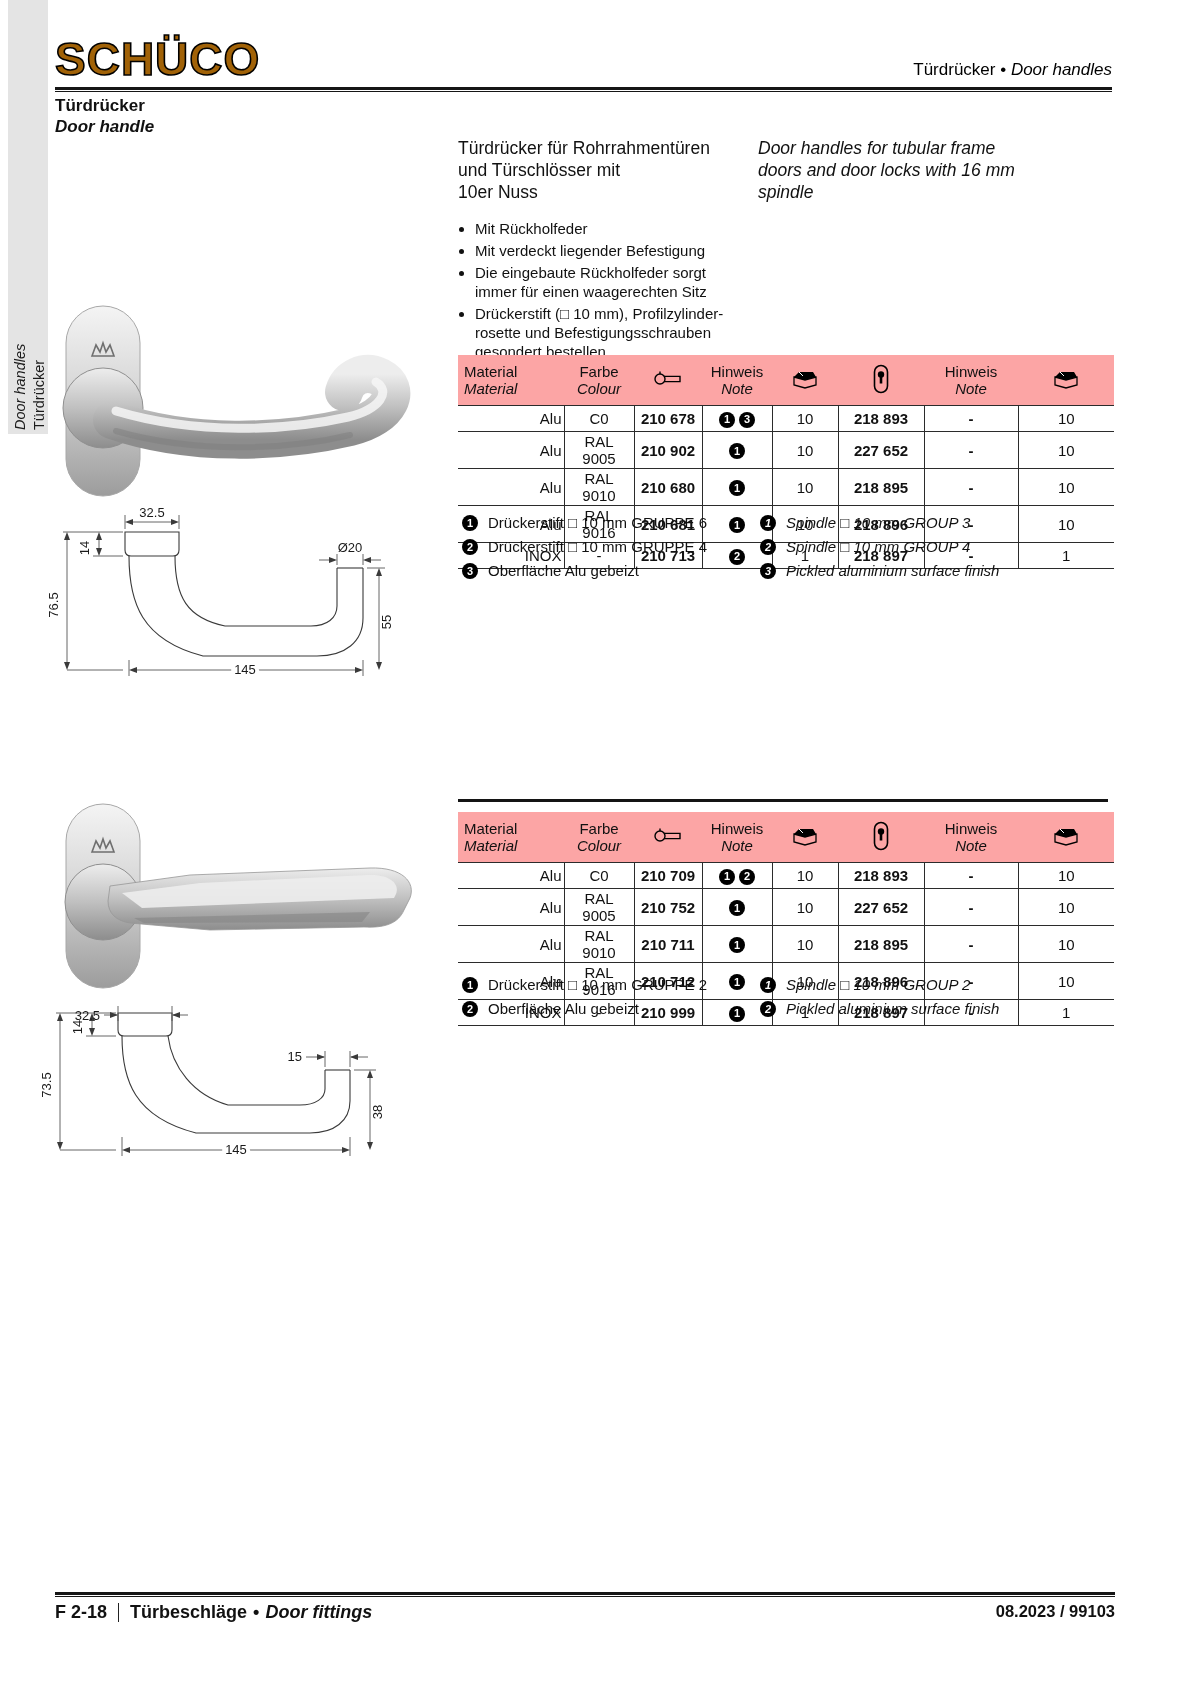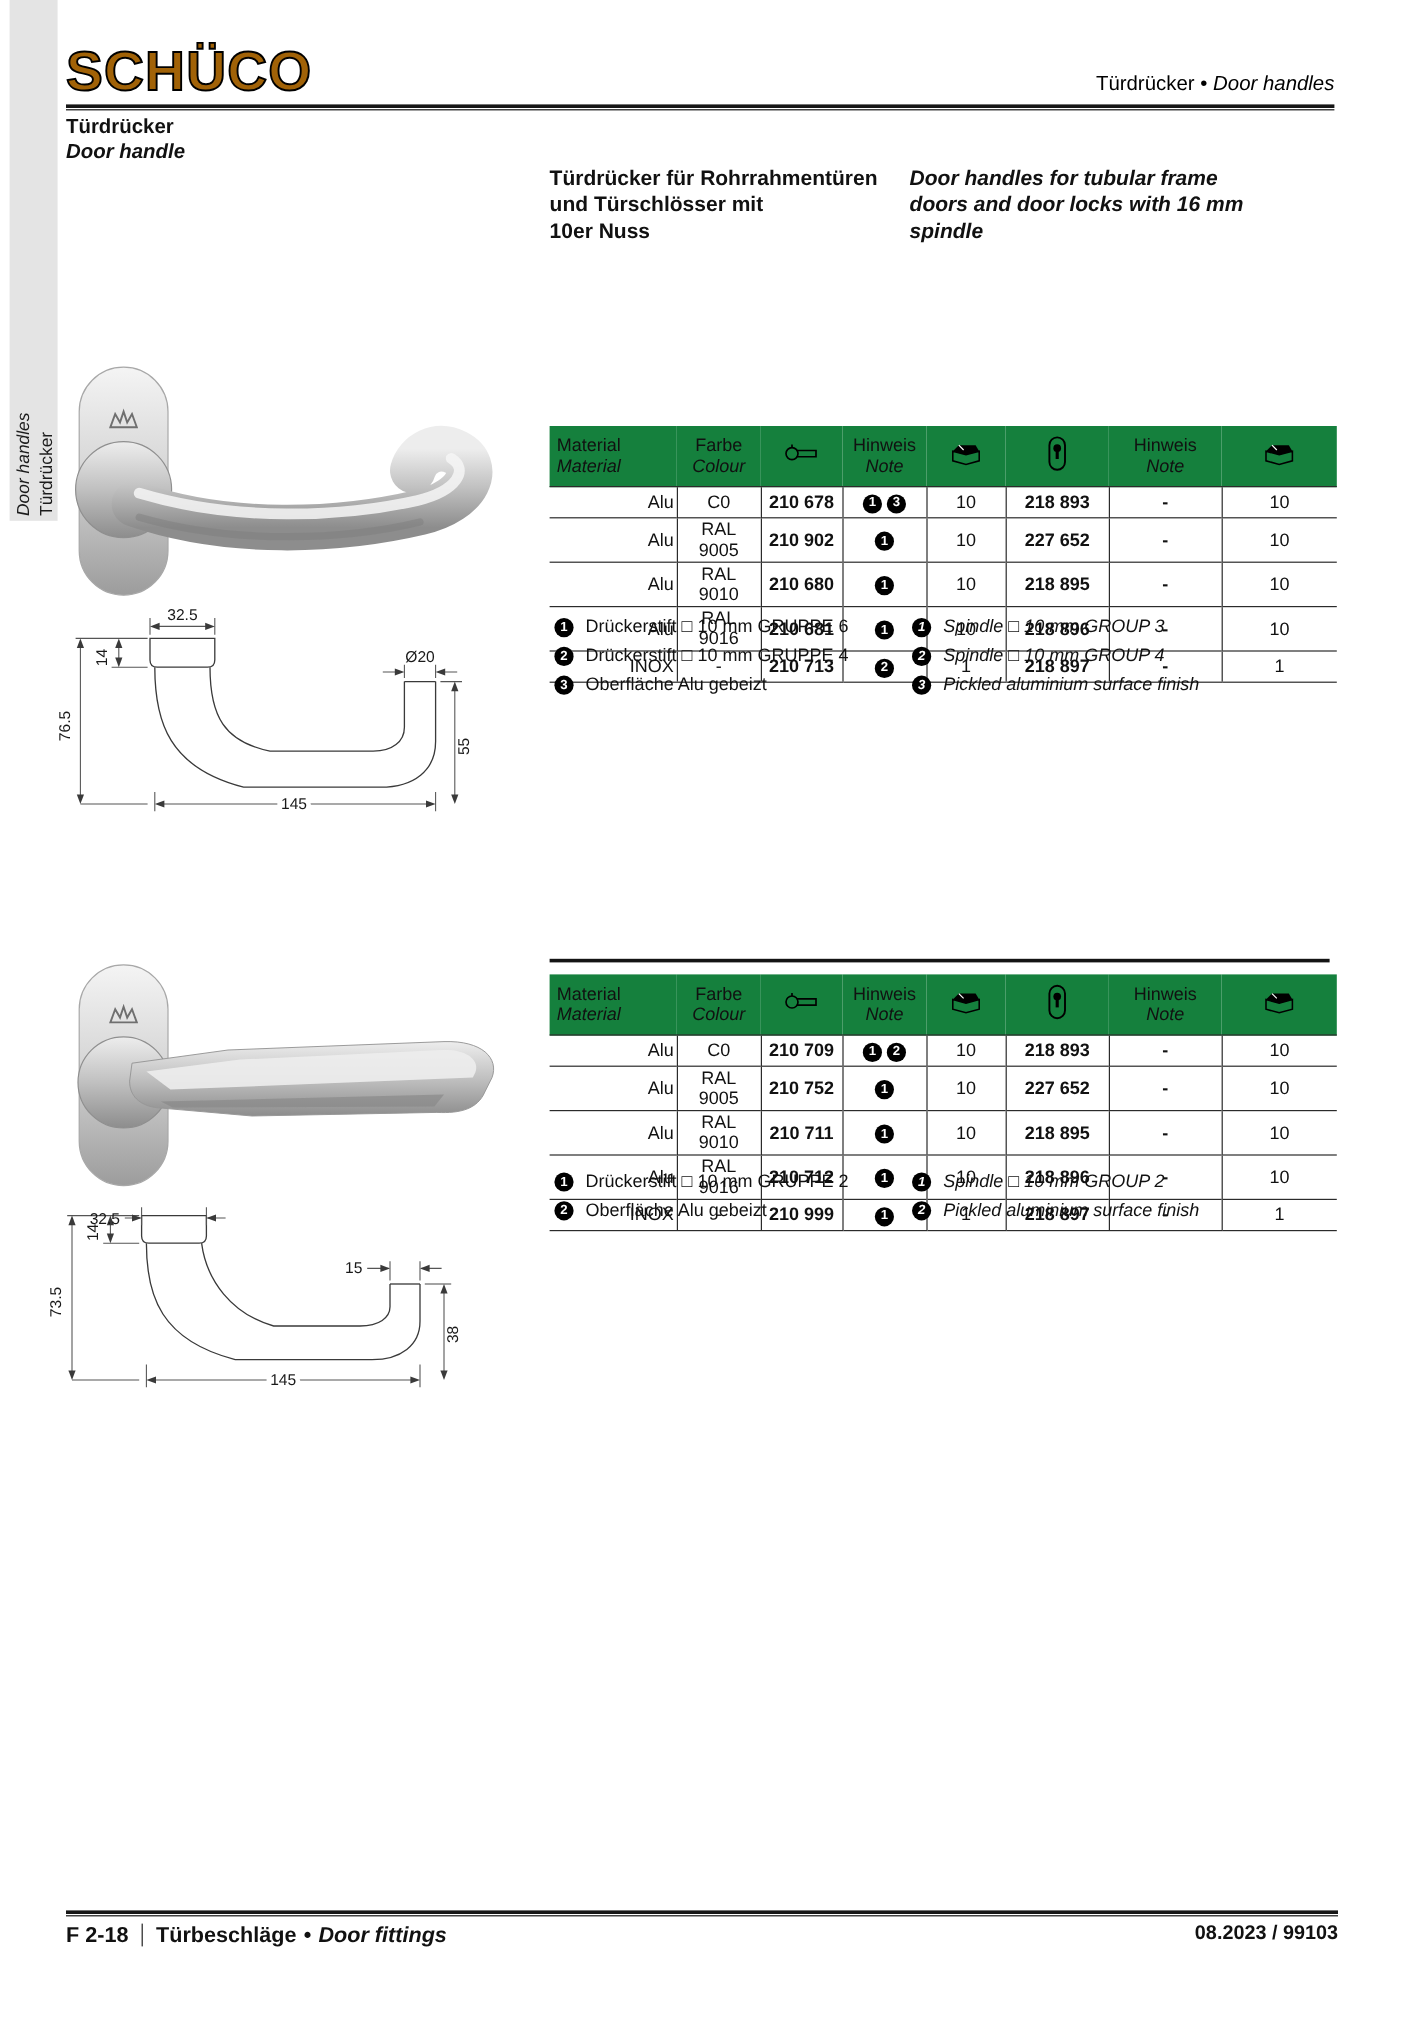--- a/index.html
+++ b/index.html
@@ -18,29 +18,29 @@
   .head-right { position:absolute; right:78px; top:60px; font-size:17px; color:#000; }
   .head-right em { font-style:italic; }
   .rule-top { position:absolute; left:55px; right:78px; top:87px; height:0;
               border-top:3px solid #161616; border-bottom:1px solid #161616; padding-top:1px; }
   .page-title { position:absolute; left:55px; top:96px; font-size:17px; font-weight:bold; line-height:1.22; }
   .page-title .en { font-style:italic; }
 
   
   .intro-de { position:absolute; left:458px; top:138px; width:292px; }
   .intro-en { position:absolute; left:758px; top:138px; width:350px; font-style:italic; }
-  .intro h3 { margin:0 0 15px 0; font-size:17.5px; font-weight:bold; line-height:1.25; white-space:pre-line; }
+  .intro h3 { margin:0 0 15px 0; font-size:17.5px; font-weight:normal; line-height:1.25; white-space:pre-line; }
   ul.bullets { margin:0; padding-left:17px; font-size:15px; line-height:1.27; }
   ul.bullets li { margin-bottom:3px; }
 
   
   .tbl-wrap1 { position:absolute; left:458px; top:355px; width:650px; }
   .tbl-wrap2 { position:absolute; left:458px; top:812px; width:650px; }
   table.spec { border-collapse:collapse; width:650px; table-layout:fixed; font-size:15px; }
-  table.spec th { background:#15803d; font-weight:normal; height:46px; vertical-align:middle; text-align:center; padding:2px 0; }
+  table.spec th { background:#fca5a5; font-weight:normal; height:46px; vertical-align:middle; text-align:center; padding:2px 0; }
   table.spec th .sub { font-style:italic; }
   table.spec th.c-mat { text-align:left; padding-left:6px; }
   table.spec td { height:23px; text-align:center; border-top:1px solid #2b2b2b; padding:1px 2px; vertical-align:middle; }
   table.spec tbody tr:last-child td { border-bottom:1px solid #2b2b2b; }
   table.spec td + td { border-left:1px solid #2b2b2b; }
   table.spec td.c-mat { text-align:right; padding-left:6px; }
   table.spec .b { font-weight:bold; }
   .c-mat{width:100px}.c-col{width:70px}.c-art{width:68px}.c-note{width:70px}.c-pack{width:66px}.c-ros{width:86px}.c-note2{width:94px}.c-pack2{width:96px}
 
   .badge { display:inline-flex; width:16px; height:16px; border-radius:50%; background:#000; color:#fff;
@@ -94,20 +94,27 @@
   <div class="rule-top"></div>
   <div class="page-title">
     <div class="de">Türdrücker</div>
     <div class="en">Door handle</div>
   </div>
 
   <div class="intro-de intro">
     <h3>Türdrücker für Rohrrahmentüren
 und Türschlösser mit
 10er Nuss</h3>
+    <ul class="bullets">
+
+    <li>Mit Rückholfeder</li>
+        <li>Mit verdeckt liegender Befestigung</li>
+        <li>Die eingebaute Rückholfeder sorgt immer für einen waagerechten Sitz</li>
+        <li>Drückerstift (□ 10 mm), Profilzylinder-rosette und Befestigungsschrauben gesondert bestellen</li>
+      </ul>
   </div>
 
   <div class="intro-en intro">
     <h3>Door handles for tubular frame
 doors and door locks with 16 mm
 spindle</h3>
   </div>
 
   <svg class="photo1" width="385" height="202" viewBox="0 0 385 202">
     <defs>

